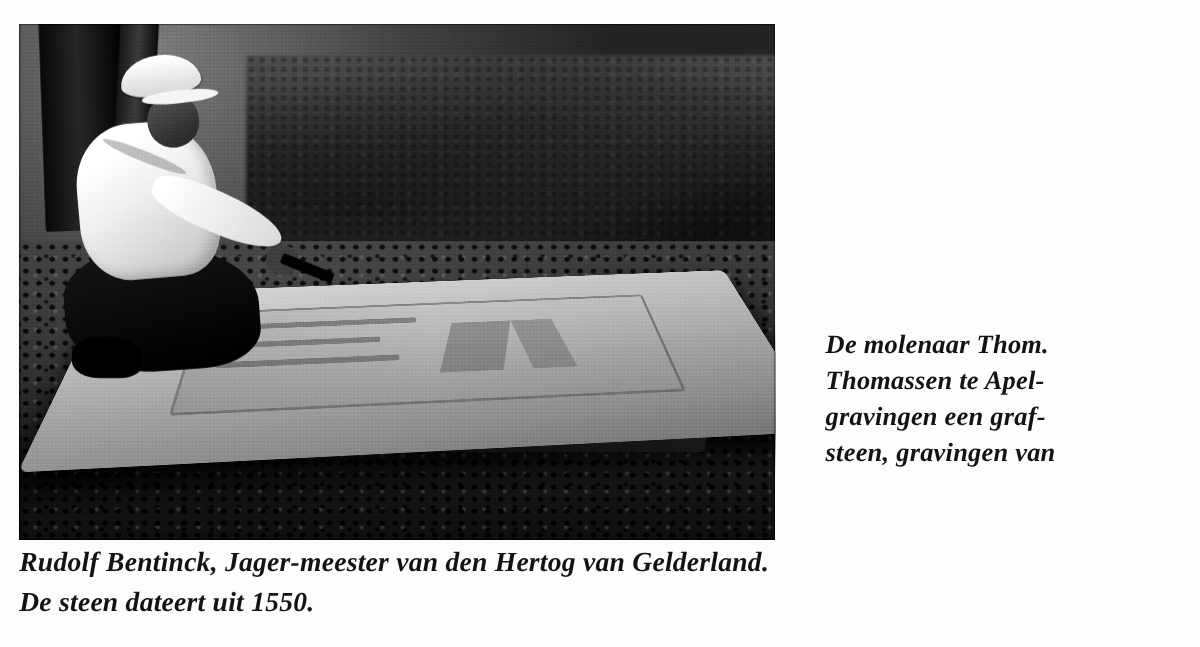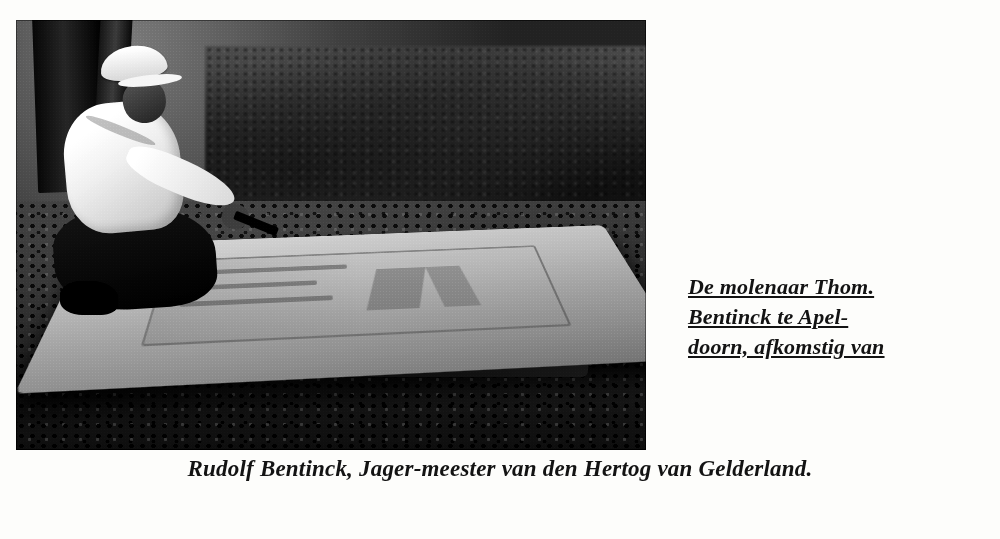--- a/index.html
+++ b/index.html
@@ -245,30 +245,29 @@
     left: 688px;
     top: 272px;
     width: 300px;
     font-family: "Liberation Serif", serif;
     font-style: italic;
     font-weight: 700;
     font-size: 22px;
     line-height: 30px;
     color: #131313;
     letter-spacing: .2px;
-    text-decoration: underline;
   }
 
   
   .bottom-caption {
     position: absolute;
     left: 16px;
     top: 452px;
     width: 968px;
-    text-align: center;
+    text-align: left;
     font-family: "Liberation Serif", serif;
     font-style: italic;
     font-weight: 700;
     font-size: 23px;
     line-height: 33px;
     color: #131313;
     letter-spacing: .2px;
   }
   .bc-line1 { display:block; white-space: nowrap; }
   .bc-line2 { display:block; }
@@ -313,21 +312,23 @@
       <div class="hat"></div>
       <div class="hat-brim"></div>
     </div>
 
     <div class="grain"></div>
     <div class="photo-frame"></div>
   </div>
 
   <div class="side-caption">
     <div>De molenaar Thom.</div>
-    <div>Bentinck te Apel-</div>
-    <div>doorn, afkomstig van</div>
+    <div>Thomassen te Apel-</div>
+    <div>gravingen een graf-</div>
+    <div>steen, gravingen van</div>
   </div>
 
   <div class="bottom-caption">
     <span class="bc-line1">Rudolf Bentinck, Jager-meester van den Hertog van Gelderland.</span>
+    <span class="bc-line2">De steen dateert uit 1550.</span>
   </div>
 
 </div>
 
 </body></html>

